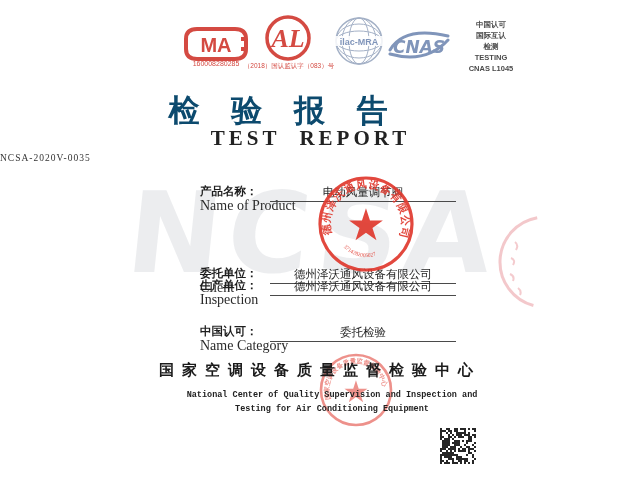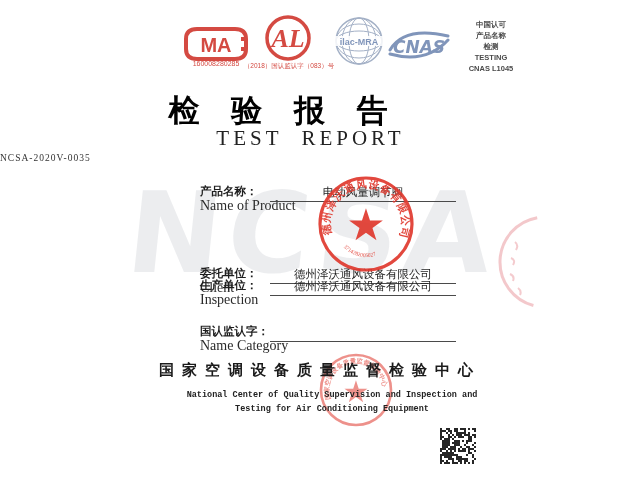--- a/index.html
+++ b/index.html
@@ -11,23 +11,23 @@
   .abs{position:absolute;}
   
   #cert-row{left:0;top:0;width:640px;height:90px;z-index:4;}
   .cert-caption{font-size:7px;color:#d44a42;text-align:center;letter-spacing:0px;
     font-family:"Liberation Sans","DejaVu Sans",sans-serif;}
   #cnas-text-block{left:456px;top:19px;width:70px;
     font-family:"Liberation Sans","DejaVu Sans",sans-serif;
     font-size:7.5px;font-weight:bold;color:#4a4a4a;line-height:11px;text-align:center;}
   
   #title-cn{left:0;top:90px;width:568px;text-align:center;
-    font-size:31px;font-weight:bold;letter-spacing:12px;color:#000000;z-index:3;}
+    font-size:31px;font-weight:bold;letter-spacing:12px;color:#0c4a6e;z-index:3;}
   #title-en{left:0;top:126px;width:621px;text-align:center;
-    font-size:21px;font-weight:400;letter-spacing:4px;word-spacing:10px;color:#222;z-index:3;}
+    font-size:21px;font-weight:700;letter-spacing:4px;word-spacing:10px;color:#222;z-index:3;}
   #report-no{left:0;top:153px;width:640px;text-align:left;
     font-size:9.5px;letter-spacing:1px;color:#333;z-index:3;}
   
   #watermark{left:128px;top:168px;width:400px;z-index:1;
     font-family:"DejaVu Sans","Liberation Sans",sans-serif;
     font-size:112px;font-weight:900;letter-spacing:6px;
     color:rgba(168,175,184,0.22);transform:skewX(-6deg);user-select:none;}
   
   .field-row{left:0;top:0;width:640px;height:40px;z-index:3;}
   .label-cn{position:absolute;left:200px;top:0;font-size:11.5px;font-weight:700;color:#1e1e1e;}
@@ -81,21 +81,21 @@
   </svg>
 
   <svg class="abs" style="left:386px;top:24px" width="66" height="40" viewBox="0 0 66 40">
     <path d="M4,26 Q18,2 62,12" fill="none" stroke="#8095ba" stroke-width="3" stroke-linecap="round"></path>
     <path d="M4,30 Q40,40 62,16" fill="none" stroke="#8095ba" stroke-width="3" stroke-linecap="round"></path>
     <text x="33" y="29" text-anchor="middle" font-family="DejaVu Sans, Liberation Sans, sans-serif" font-size="17" font-weight="bold" font-style="italic" fill="#8095ba">CNAS</text>
   </svg>
 
   <div class="abs" id="cnas-text-block">
     <div>中国认可</div>
-    <div>产品名称</div>
+    <div>国际互认</div>
     <div>检测</div>
     <div>TESTING</div>
     <div>CNAS L1045</div>
   </div>
 </div>
 
 <div class="abs" id="watermark">NCSA</div>
 
 <div class="abs" id="title-cn">检 验 报 告</div>
 <div class="abs" id="title-en">TEST REPORT</div>
@@ -113,22 +113,23 @@
   <span class="field-value">德州泽沃通风设备有限公司</span>
   <span class="field-line"></span>
 </div>
 <div class="abs field-row" id="field-2">
   <span class="label-cn">生产单位：</span>
   <span class="label-en">Inspection</span>
   <span class="field-value">德州泽沃通风设备有限公司</span>
   <span class="field-line"></span>
 </div>
 <div class="abs field-row" id="field-3">
-  <span class="label-cn">国认监认字：</span>
+  <span class="label-cn">中国认可：</span>
   <span class="label-en">Name Category</span>
+  <span class="field-value">委托检验</span>
   <span class="field-line"></span>
 </div>
 
 <svg class="abs" id="company-seal" width="104" height="104" viewBox="0 0 104 104">
   <defs>
     <path id="seal-top-arc" d="M 18.2,64.2 A 36,36 0 1 1 85.8,64.2" fill="none"></path>
     <path id="seal-bot-arc" d="M 26,70 A 30,30 0 0 0 78,70" fill="none"></path>
   </defs>
   <circle cx="52" cy="52" r="46" fill="none" stroke="#e0392e" stroke-width="3.2"></circle>
   <text x="52" y="68" text-anchor="middle" font-size="44" fill="#e0392e" font-family="DejaVu Sans, sans-serif">★</text>

